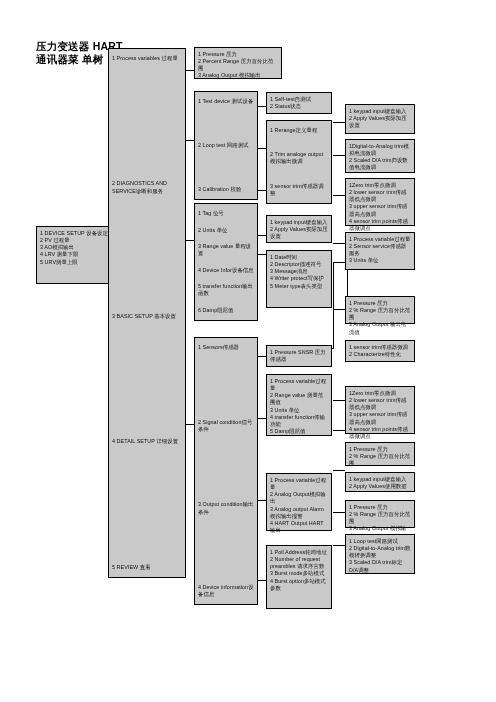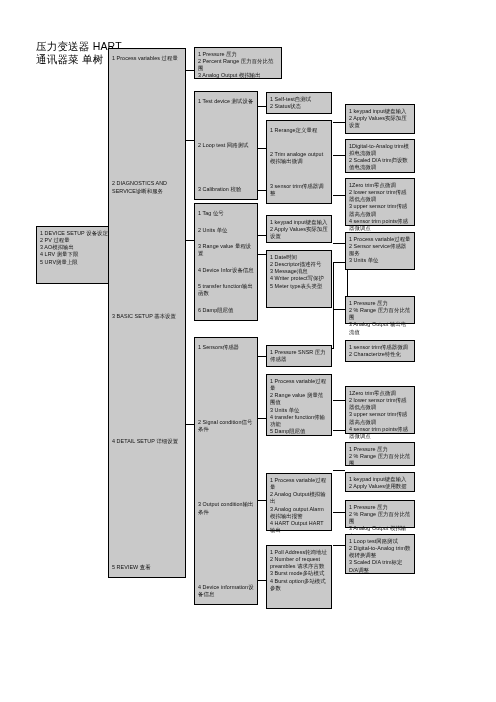--- a/index.html
+++ b/index.html
@@ -23,21 +23,21 @@
     color:#111;
     letter-spacing:0.05px;
     word-break:break-word;
   }
   .box .ln{display:block;}
   .title{
     position:absolute;
     left:36px;top:40px;
     width:96px;
     font-size:10.5px;
-    font-weight:normal;
+    font-weight:bold;
     line-height:1.28;
     letter-spacing:0.2px;
     color:#000;
   }
   .connector{position:absolute;background:#000;}
   .h{height:1px;}
   .v{width:1px;}
   .spread2{display:flex;flex-direction:column;justify-content:space-between;padding-top:6px;padding-bottom:6px;}
 </style>
 </head>

